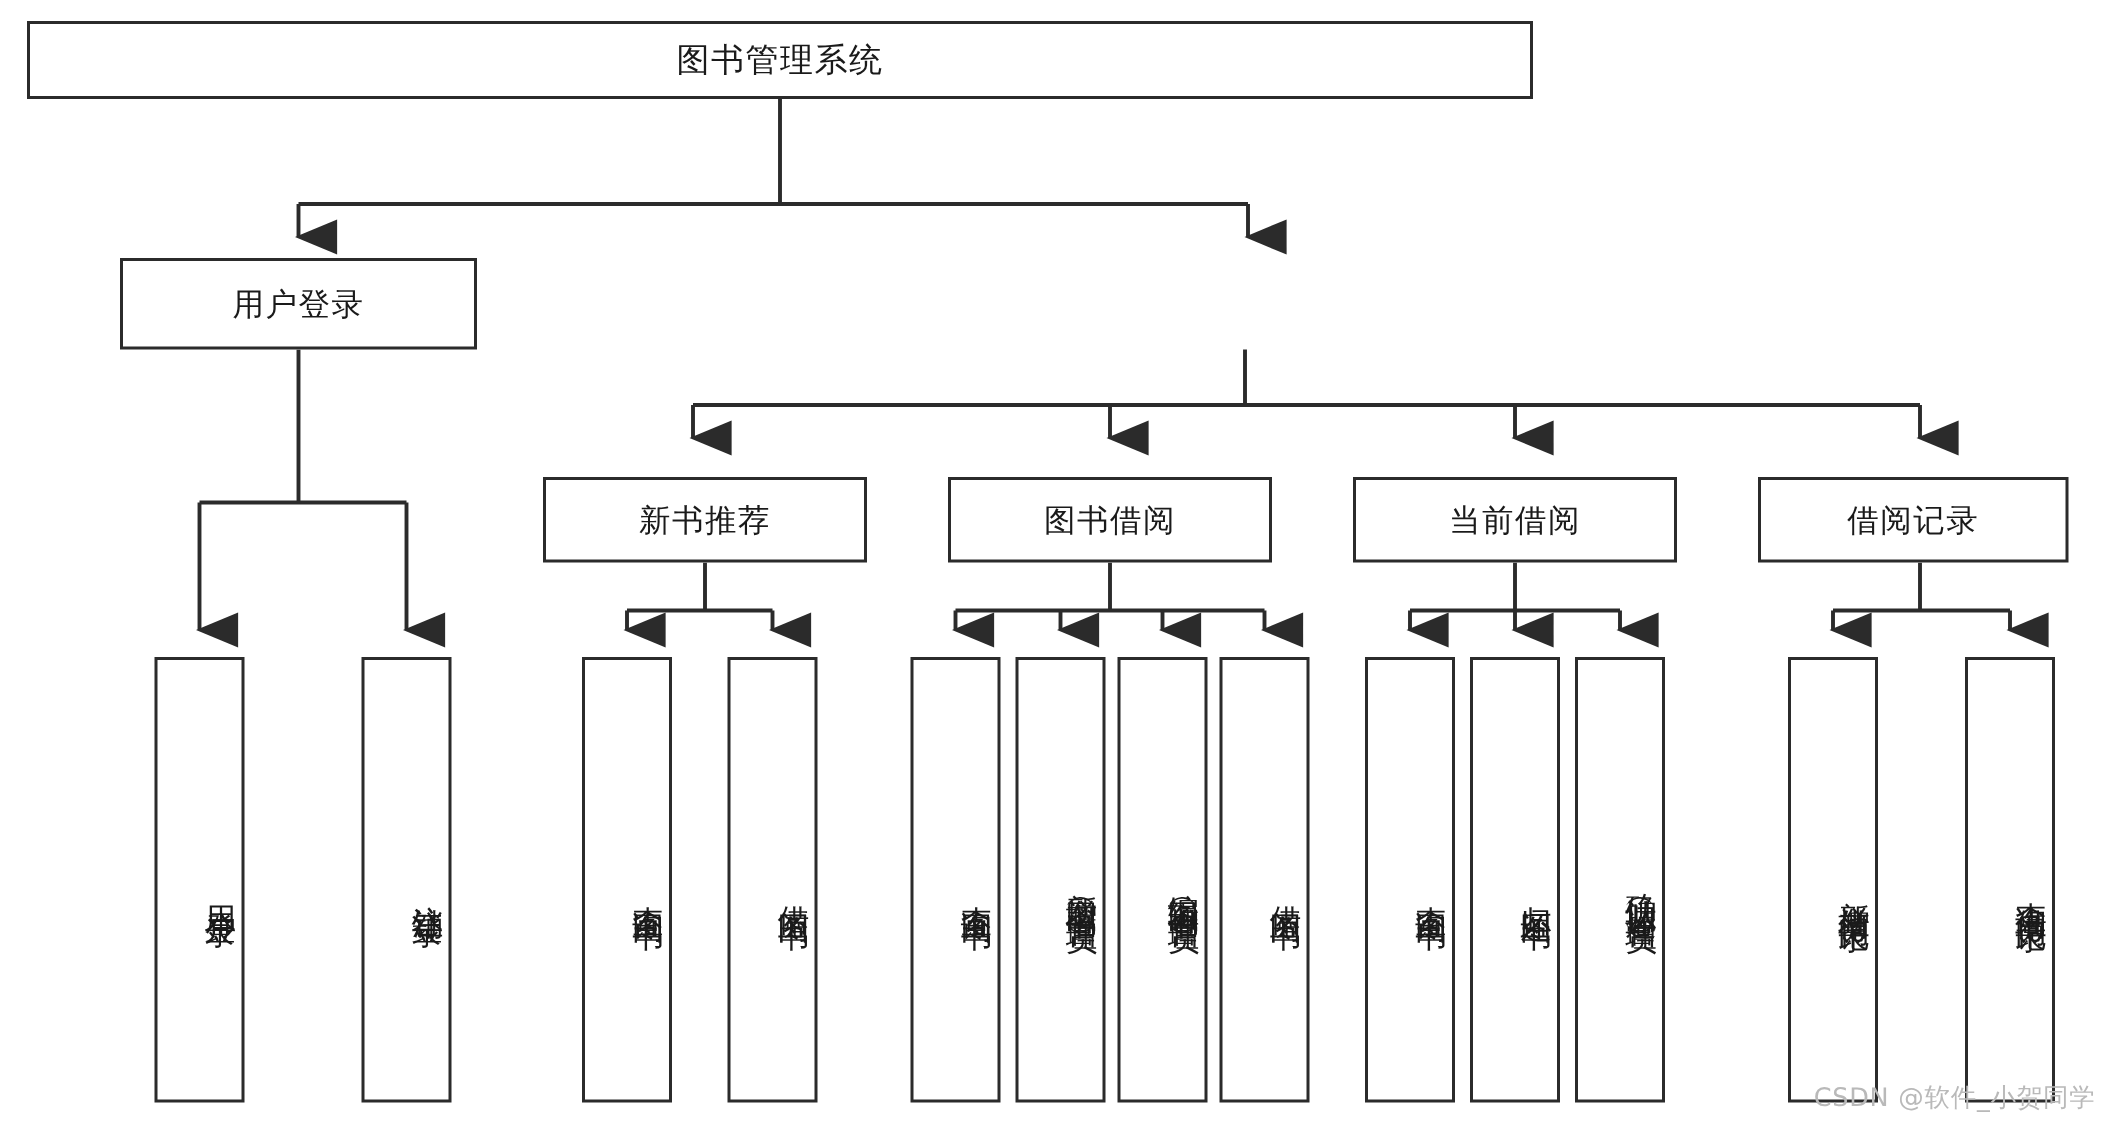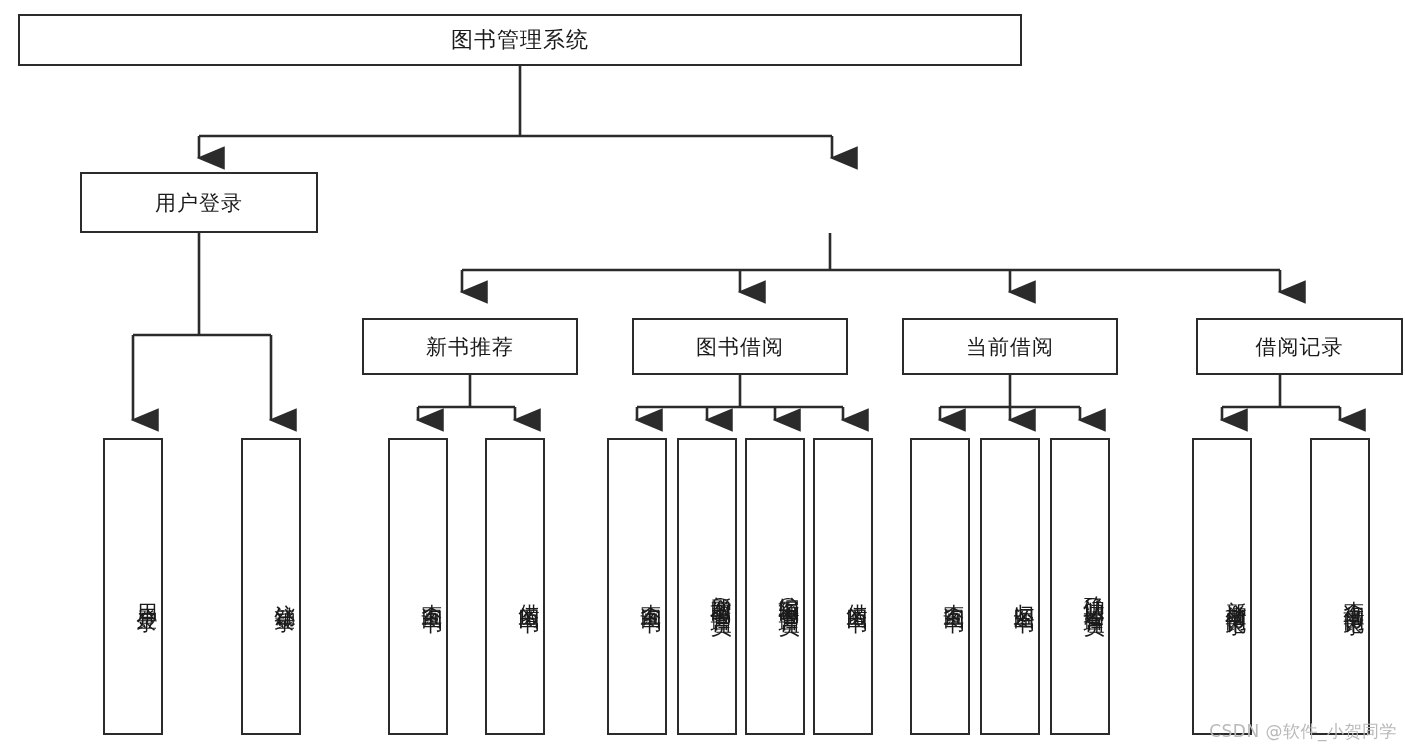--- a/index.html
+++ b/index.html
@@ -158,21 +158,21 @@
   </div>
 
   <div class="node horiz" style="left:362px; top:318px; width:216px; height:57px;">
     <span class="label">新书推荐</span>
   </div>
 
   <div class="node horiz" style="left:902px; top:318px; width:216px; height:57px;">
     <span class="label">当前借阅</span>
   </div>
 
-  <div class="node horiz" style="left:1172px; top:318px; width:207px; height:57px;margin-left:24px;">
+  <div class="node horiz" style="left:1172px; top:318px; width:207px; height:57px;">
     <span class="label">借阅记录</span>
   </div>
 
   <div class="node vert" style="left:103px; top:438px; width:60px; height:297px;">
     <span class="label">用户登录</span>
   </div>
 
   <div class="node vert" style="left:241px; top:438px; width:60px; height:297px;">
     <span class="label">注销登录</span>
   </div>

